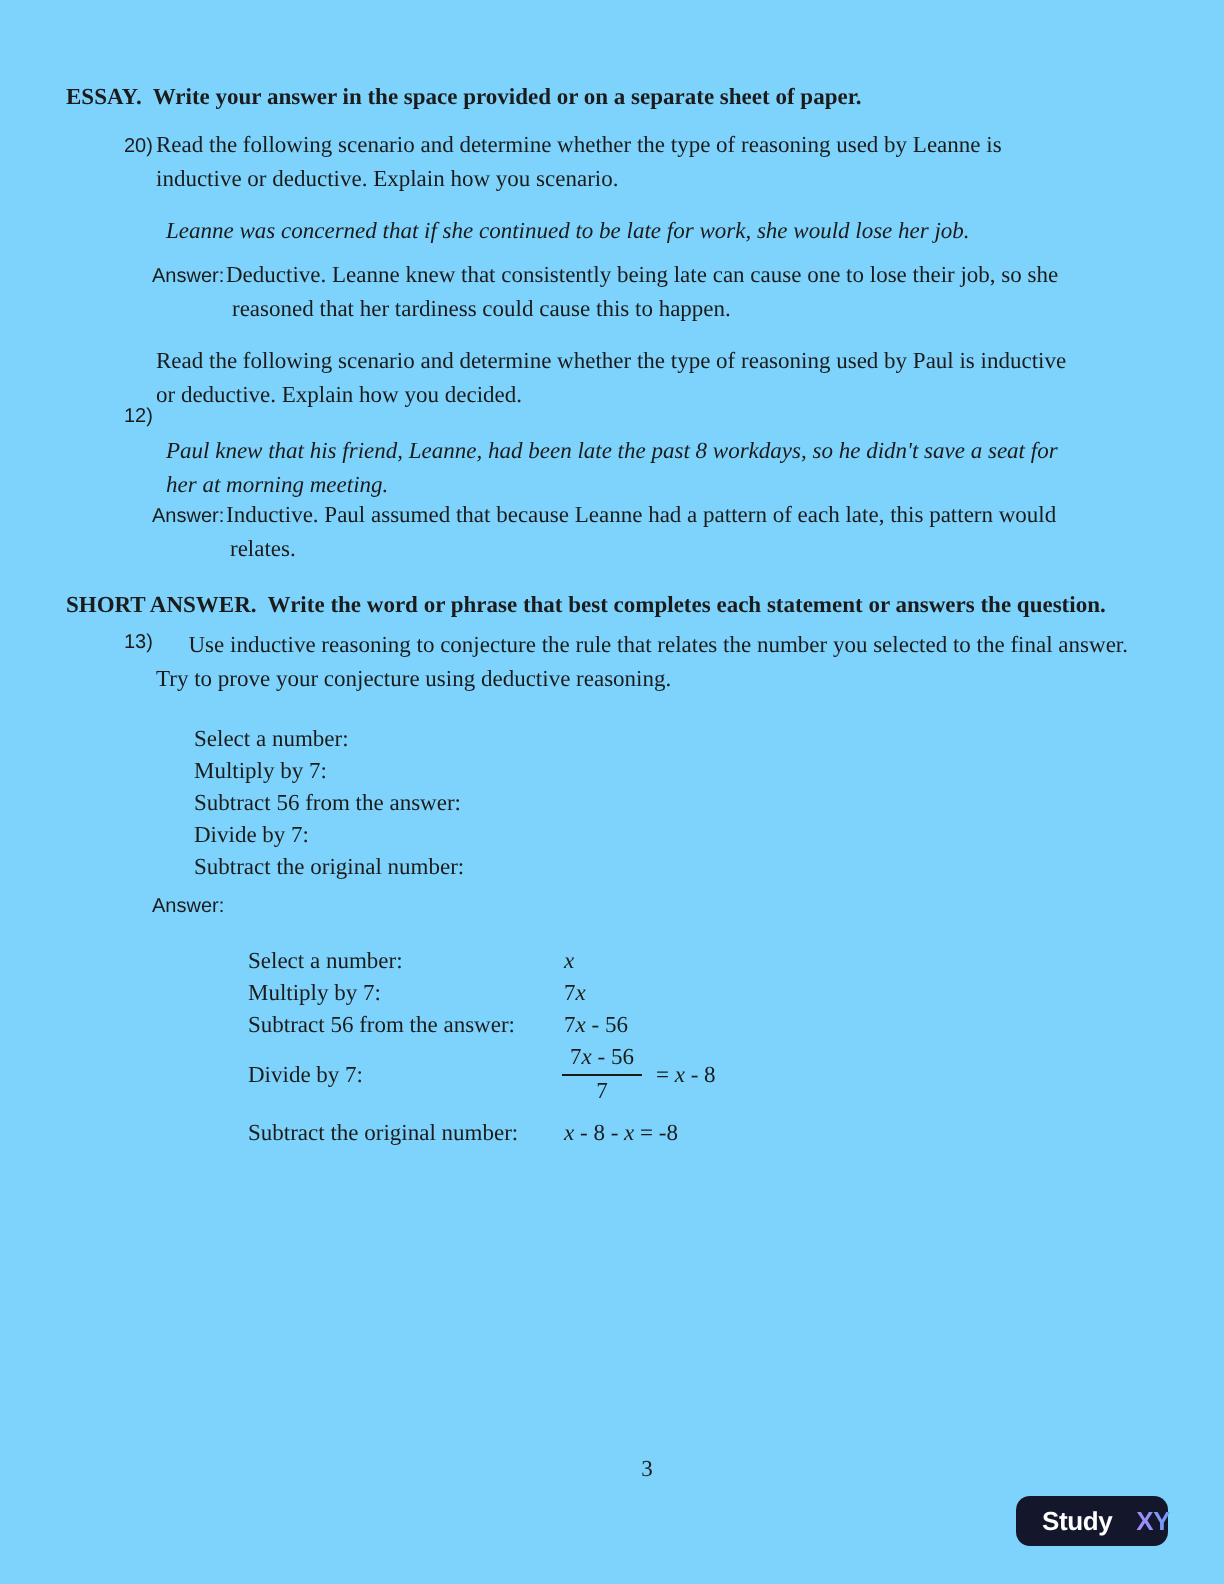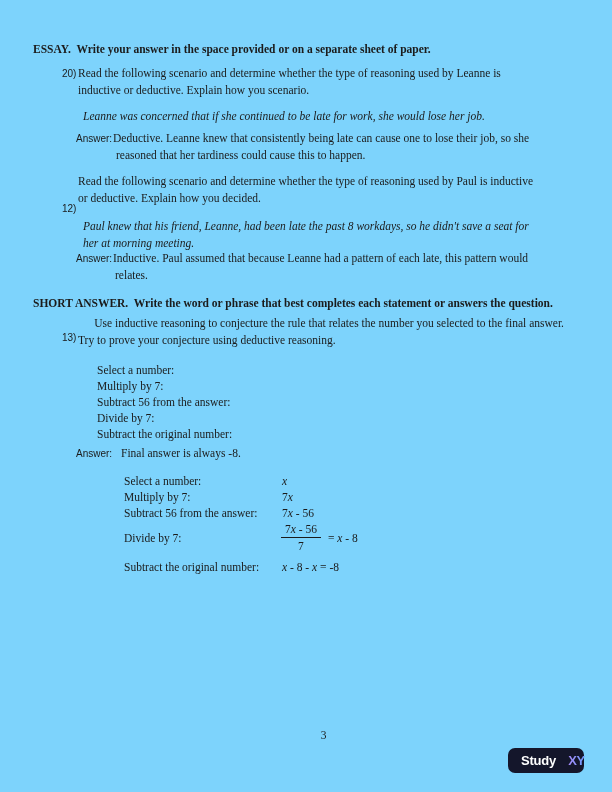--- a/index.html
+++ b/index.html
@@ -113,34 +113,33 @@
   <div class="line" style="left:78px; top:173px;">Read the following scenario and determine whether the type of reasoning used by Paul is inductive</div>
   <div class="line" style="left:78px; top:190px;">or deductive. Explain how you decided.</div>
   <div class="line italic" style="left:83px; top:218px;">Paul knew that his friend, Leanne, had been late the past 8 workdays, so he didn't save a seat for</div>
   <div class="line italic" style="left:83px; top:235px;text-align:right;">her at morning meeting.</div>
   <div class="line anslabel" style="left:76px; top:250px;">Answer:</div>
   <div class="line" style="left:113px; top:250px;">Inductive. Paul assumed that because Leanne had a pattern of each late, this pattern would</div>
   <div class="line" style="left:115px; top:267px;">relates.</div>
 
   <div class="line heading" style="left:33px; top:295px;">SHORT ANSWER.  Write the word or phrase that best completes each statement or answers the question.</div>
 
-  <div class="line qnum" style="left:62px; top:329px;">13)</div>
+  <div class="line qnum" style="left:62px; top:313px;">13)</div>
   <div class="line clip" style="left:78px; top:315px; width:486px;text-align:right;">Use inductive reasoning to conjecture the rule that relates the number you selected to the final answer.</div>
   <div class="line" style="left:78px; top:332px;">Try to prove your conjecture using deductive reasoning.</div>
 
   <div class="steps" style="position:absolute; left:97px; top:362px;">
     <div class="line-inner">Select a number:</div>
     <div class="line-inner">Multiply by 7:</div>
     <div class="line-inner">Subtract 56 from the answer:</div>
     <div class="line-inner">Divide by 7:</div>
     <div class="line-inner">Subtract the original number:</div>
   </div>
 
   <div class="line anslabel" style="left:76px; top:445px;">Answer:</div>
-  <div class="line" style="left:121px; top:445px;">Final answer is always -8.</div>
 
   <div>
 
     <div class="line" style="left:124px; top:473px;">Select a number:</div>
     <div class="line" style="left:282px; top:473px;"><i>x</i></div>
 
     <div class="line" style="left:124px; top:489px;">Multiply by 7:</div>
     <div class="line" style="left:282px; top:489px;">7<i>x</i></div>
 
     <div class="line" style="left:124px; top:505px;">Subtract 56 from the answer:</div>

